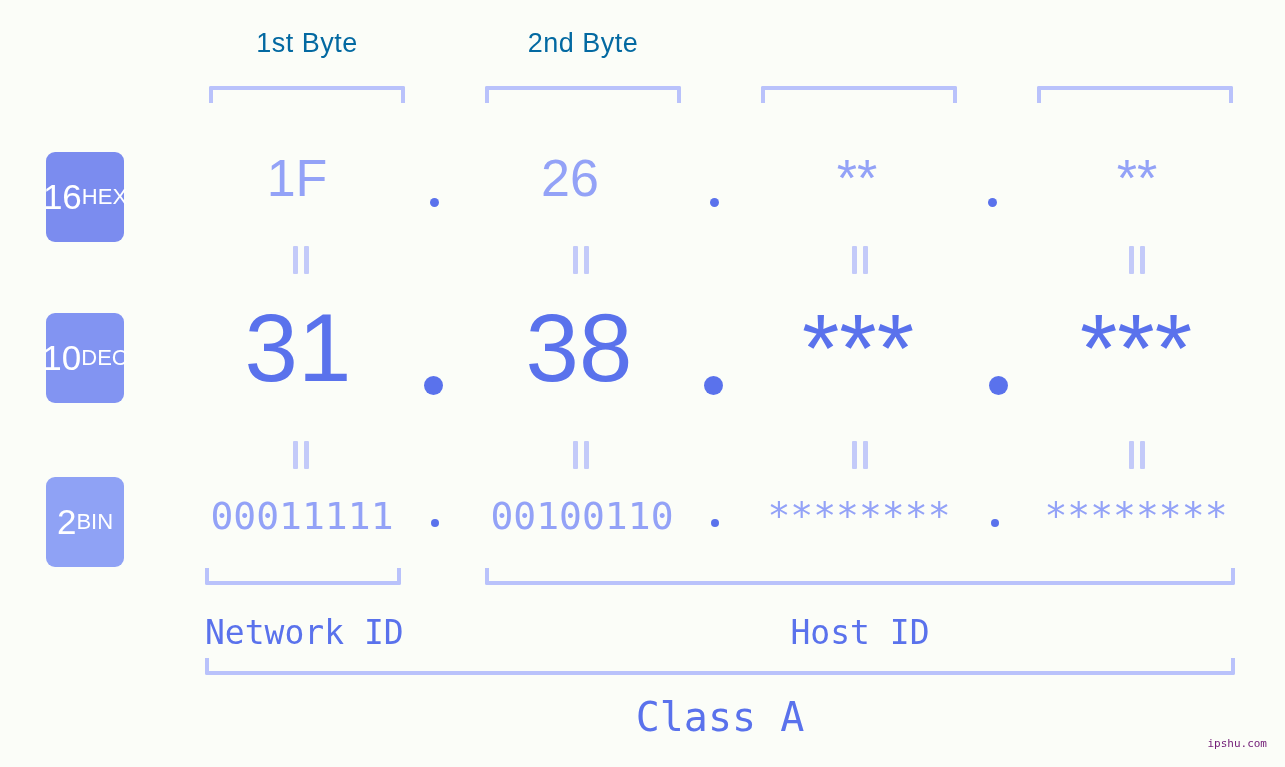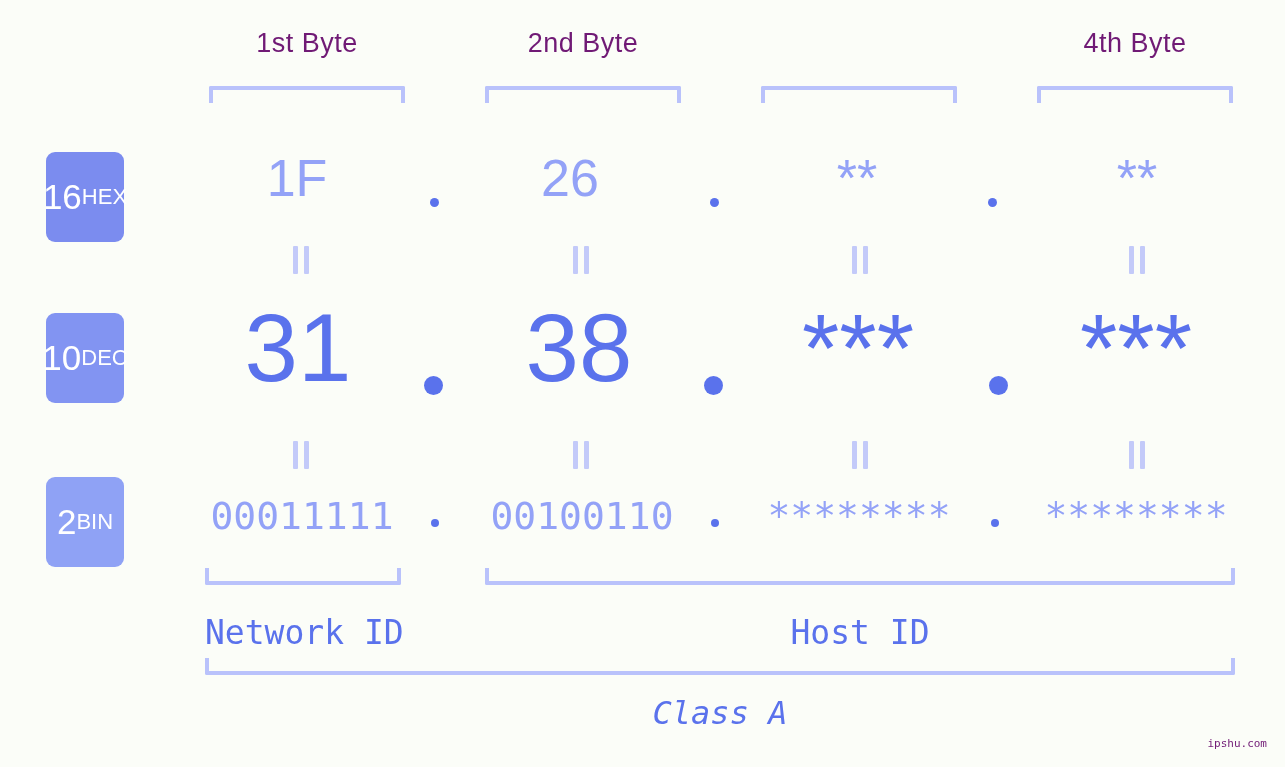--- a/index.html
+++ b/index.html
@@ -23,21 +23,21 @@
 
   
   .byte-header {
     position: absolute;
     top: 30px;
     width: 196px;
     text-align: center;
     font-family: "Liberation Sans", sans-serif;
     font-size: 27px;
     letter-spacing: 0.5px;
-    color: #701a75;
+    color: #0369a1;
     white-space: nowrap;
     line-height: 1;
   }
 
   
   .top-bracket {
     position: absolute;
     top: 86px;
     height: 17px;
     border-top: 4px solid #b9c2fb;
@@ -143,42 +143,41 @@
   
   .region-label {
     position: absolute;
     text-align: center;
     white-space: nowrap;
     font-family: "DejaVu Sans Mono", monospace;
     color: #5a72ec;
     line-height: 1;
   }
   .region-label.small { font-size: 33px; }
-  .region-label.big   { font-size: 32px; font-style: italic; }
+  .region-label.big   { font-size: 40px; }
 
   
   .watermark {
     position: absolute;
     right: 18px;
     bottom: 18px;
     font-family: "DejaVu Sans Mono", monospace;
     font-size: 11px;
     color: #701a75;
     letter-spacing: 0px;
     line-height: 1;
   }
 </style>
 </head>
 <body>
 
 <div id="stage">
 
   <div class="byte-header" style="left:209px;">1st Byte</div>
   <div class="byte-header" style="left:485px;">2nd Byte</div>
-  <div class="byte-header" style="left:1037px;">4th Byte</div>
 
   <div class="top-bracket" style="left:209px;  width:196px;"></div>
   <div class="top-bracket" style="left:485px;  width:196px;"></div>
   <div class="top-bracket" style="left:761px;  width:196px;"></div>
   <div class="top-bracket" style="left:1037px; width:196px;"></div>
 
   <div class="badge" style="top:152px; background:#7b8cef;">
     <span class="radix">16</span>
     <span class="radix-name">HEX</span>
   </div>

